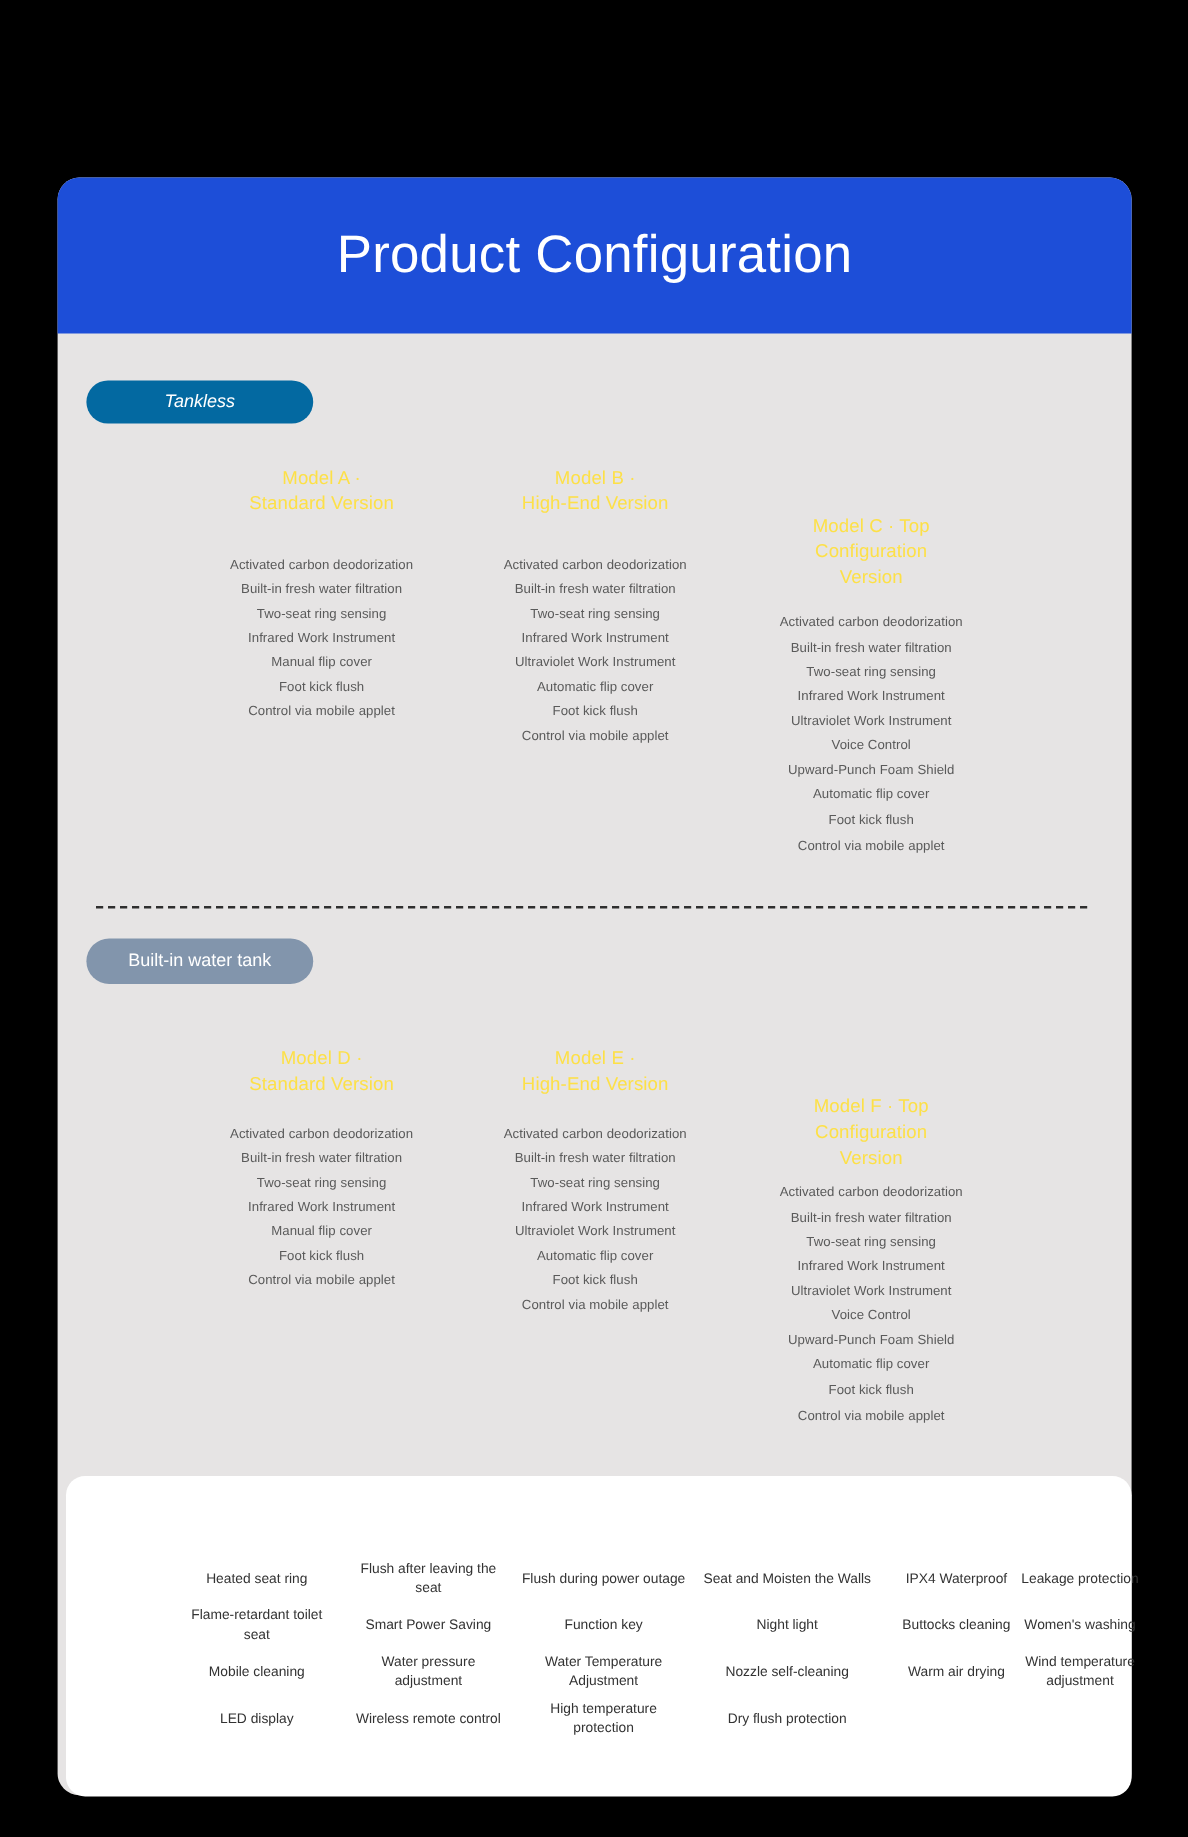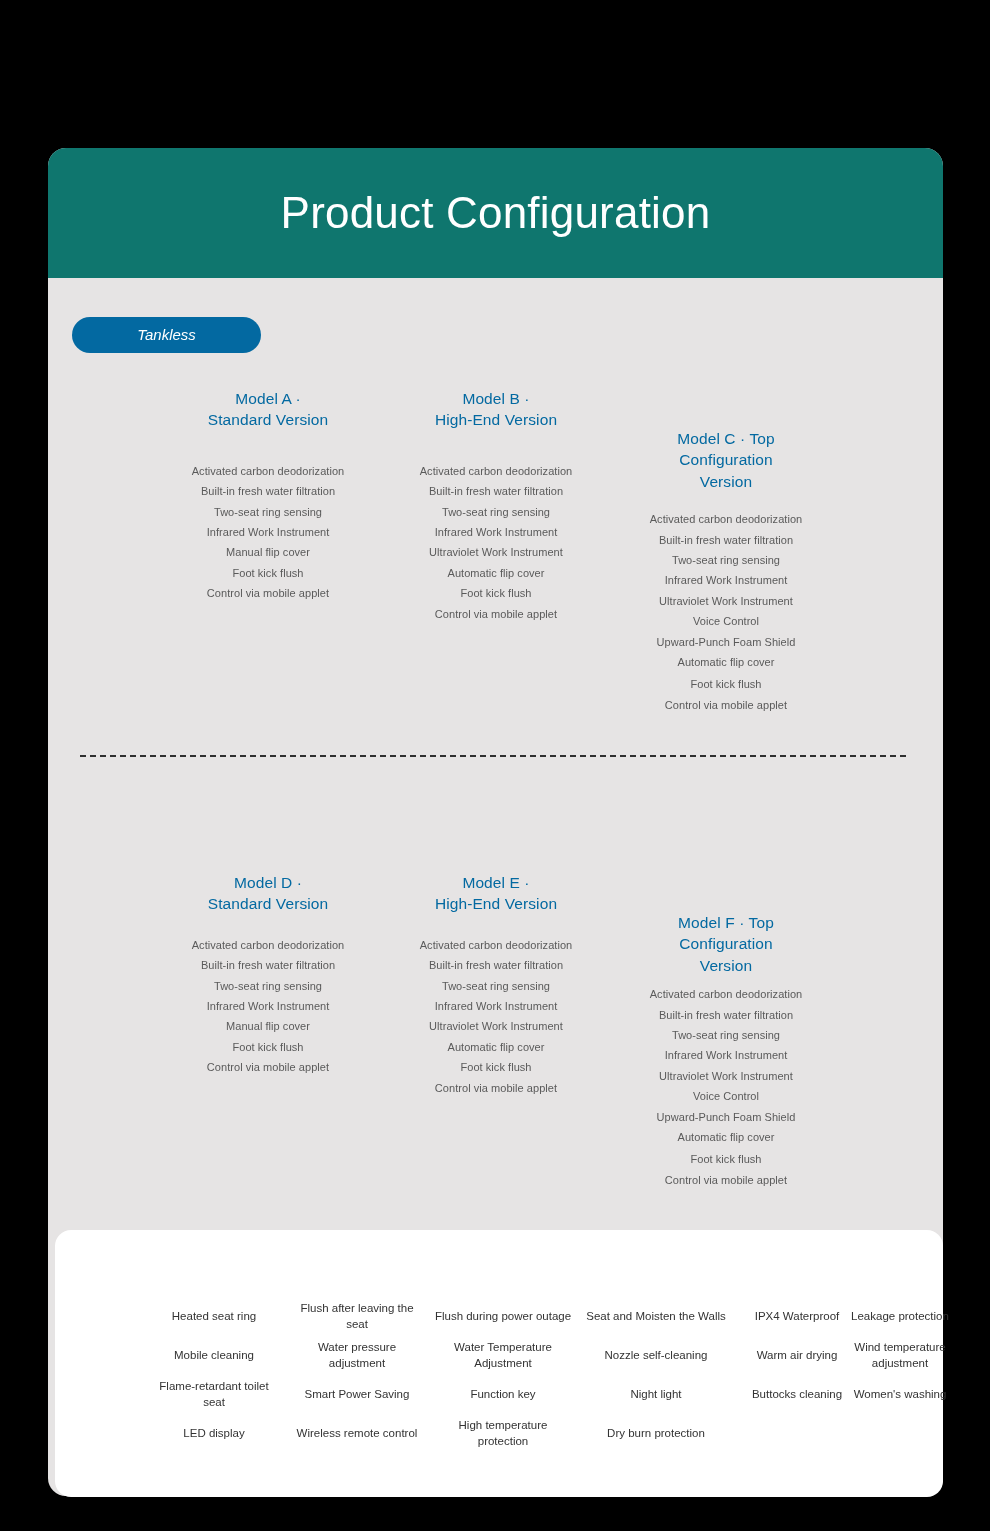--- a/index.html
+++ b/index.html
@@ -16,21 +16,21 @@
   
   .body-card{
     position:absolute;left:48px;top:148px;width:895px;height:1348px;
     background:#e6e4e4;
     border-radius:18px;
   }
 
   
   .header{
     position:absolute;left:48px;top:148px;width:895px;height:130px;
-    background:#0f766e;
+    background:#1d4ed8;
     border-radius:18px 18px 0 0;
     display:flex;align-items:center;justify-content:center;
   }
   .header-title{
     color:#ffffff;
     font-size:44px;
     font-weight:300;
     letter-spacing:0.2px;
     line-height:1;
     white-space:nowrap;
@@ -73,21 +73,21 @@
     position:absolute;
     width:260px;
     text-align:center;
   }
   .model-col.c1{left:138px;}
   .model-col.c2{left:366px;}
   .model-col.c3{left:596px;}
 
   .model-title{
     font-size:15.5px;
-    color:#0369a1;
+    color:#fde047;
     font-weight:400;
     line-height:1.38;
     margin:0 0 0 0;
     letter-spacing:0.1px;
   }
   .model-col.c3 .model-title{width:230px;margin-left:15px;margin-top:48px;}
 
   .model-feats{
     list-style:none;margin:0;padding:0;
   }
@@ -207,20 +207,23 @@
         <li class="spacer-row"></li>
         <li>Foot kick flush</li>
         <li>Control via mobile applet</li>
       </ul>
     </div>
 
   </div>
 
   <div class="divider"></div>
 
+  <div class="pill pill-tank">
+    <span>Built-in water tank</span>
+  </div>
 
   <div class="models models-bottom">
 
     <div class="model-col c1">
       <div class="model-title">
         <div>Model D ·</div>
         <div>Standard Version</div>
       </div>
       <ul class="model-feats" style="margin-top:20px;">
         <li>Activated carbon deodorization</li>
@@ -280,41 +283,41 @@
     <div class="feat-row">
       <div class="feat-cell fc1">Heated seat ring</div>
       <div class="feat-cell fc2">Flush after leaving the seat</div>
       <div class="feat-cell fc3">Flush during power outage</div>
       <div class="feat-cell fc4">Seat and Moisten the Walls</div>
       <div class="feat-cell fc5">IPX4 Waterproof</div>
       <div class="feat-cell fc6">Leakage protection</div>
     </div>
 
     <div class="feat-row">
+      <div class="feat-cell fc1">Flame-retardant toilet seat</div>
+      <div class="feat-cell fc2">Smart Power Saving</div>
+      <div class="feat-cell fc3">Function key</div>
+      <div class="feat-cell fc4">Night light</div>
+      <div class="feat-cell fc5">Buttocks cleaning</div>
+      <div class="feat-cell fc6">Women's washing</div>
+    </div>
+
+    <div class="feat-row">
       <div class="feat-cell fc1">Mobile cleaning</div>
       <div class="feat-cell fc2">Water pressure adjustment</div>
       <div class="feat-cell fc3">Water Temperature Adjustment</div>
       <div class="feat-cell fc4">Nozzle self-cleaning</div>
       <div class="feat-cell fc5">Warm air drying</div>
       <div class="feat-cell fc6">Wind temperature adjustment</div>
     </div>
 
     <div class="feat-row">
-      <div class="feat-cell fc1">Flame-retardant toilet seat</div>
-      <div class="feat-cell fc2">Smart Power Saving</div>
-      <div class="feat-cell fc3">Function key</div>
-      <div class="feat-cell fc4">Night light</div>
-      <div class="feat-cell fc5">Buttocks cleaning</div>
-      <div class="feat-cell fc6">Women's washing</div>
-    </div>
-
-    <div class="feat-row">
       <div class="feat-cell fc1">LED display</div>
       <div class="feat-cell fc2">Wireless remote control</div>
       <div class="feat-cell fc3">High temperature protection</div>
-      <div class="feat-cell fc4">Dry burn protection</div>
+      <div class="feat-cell fc4">Dry flush protection</div>
       <div class="feat-cell fc5"></div>
       <div class="feat-cell fc6"></div>
     </div>
 
   </div>
 
 </div>
 
 </body></html>

